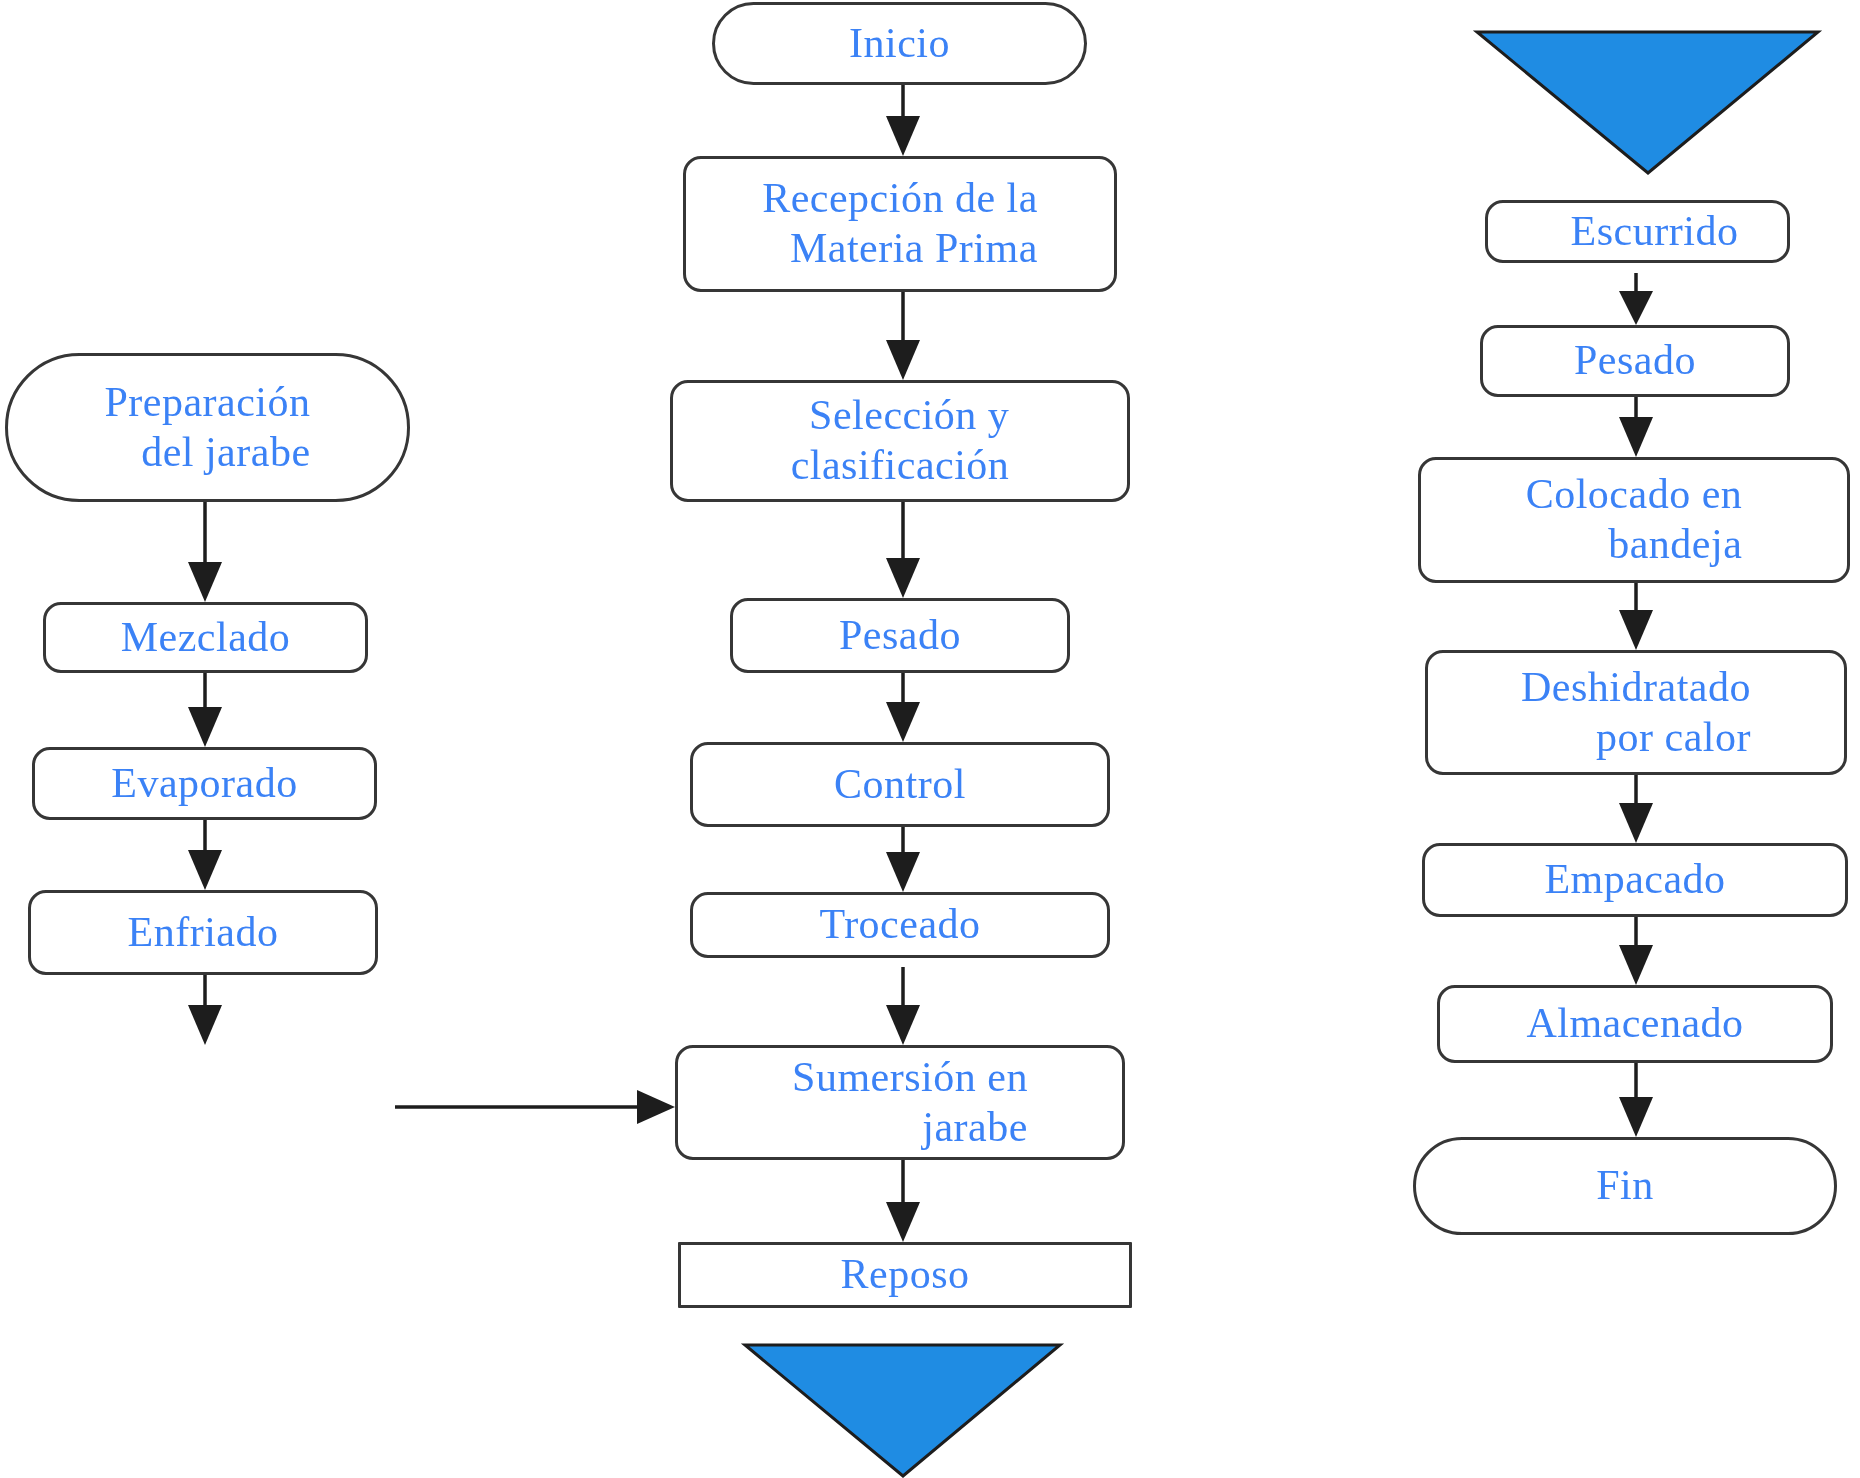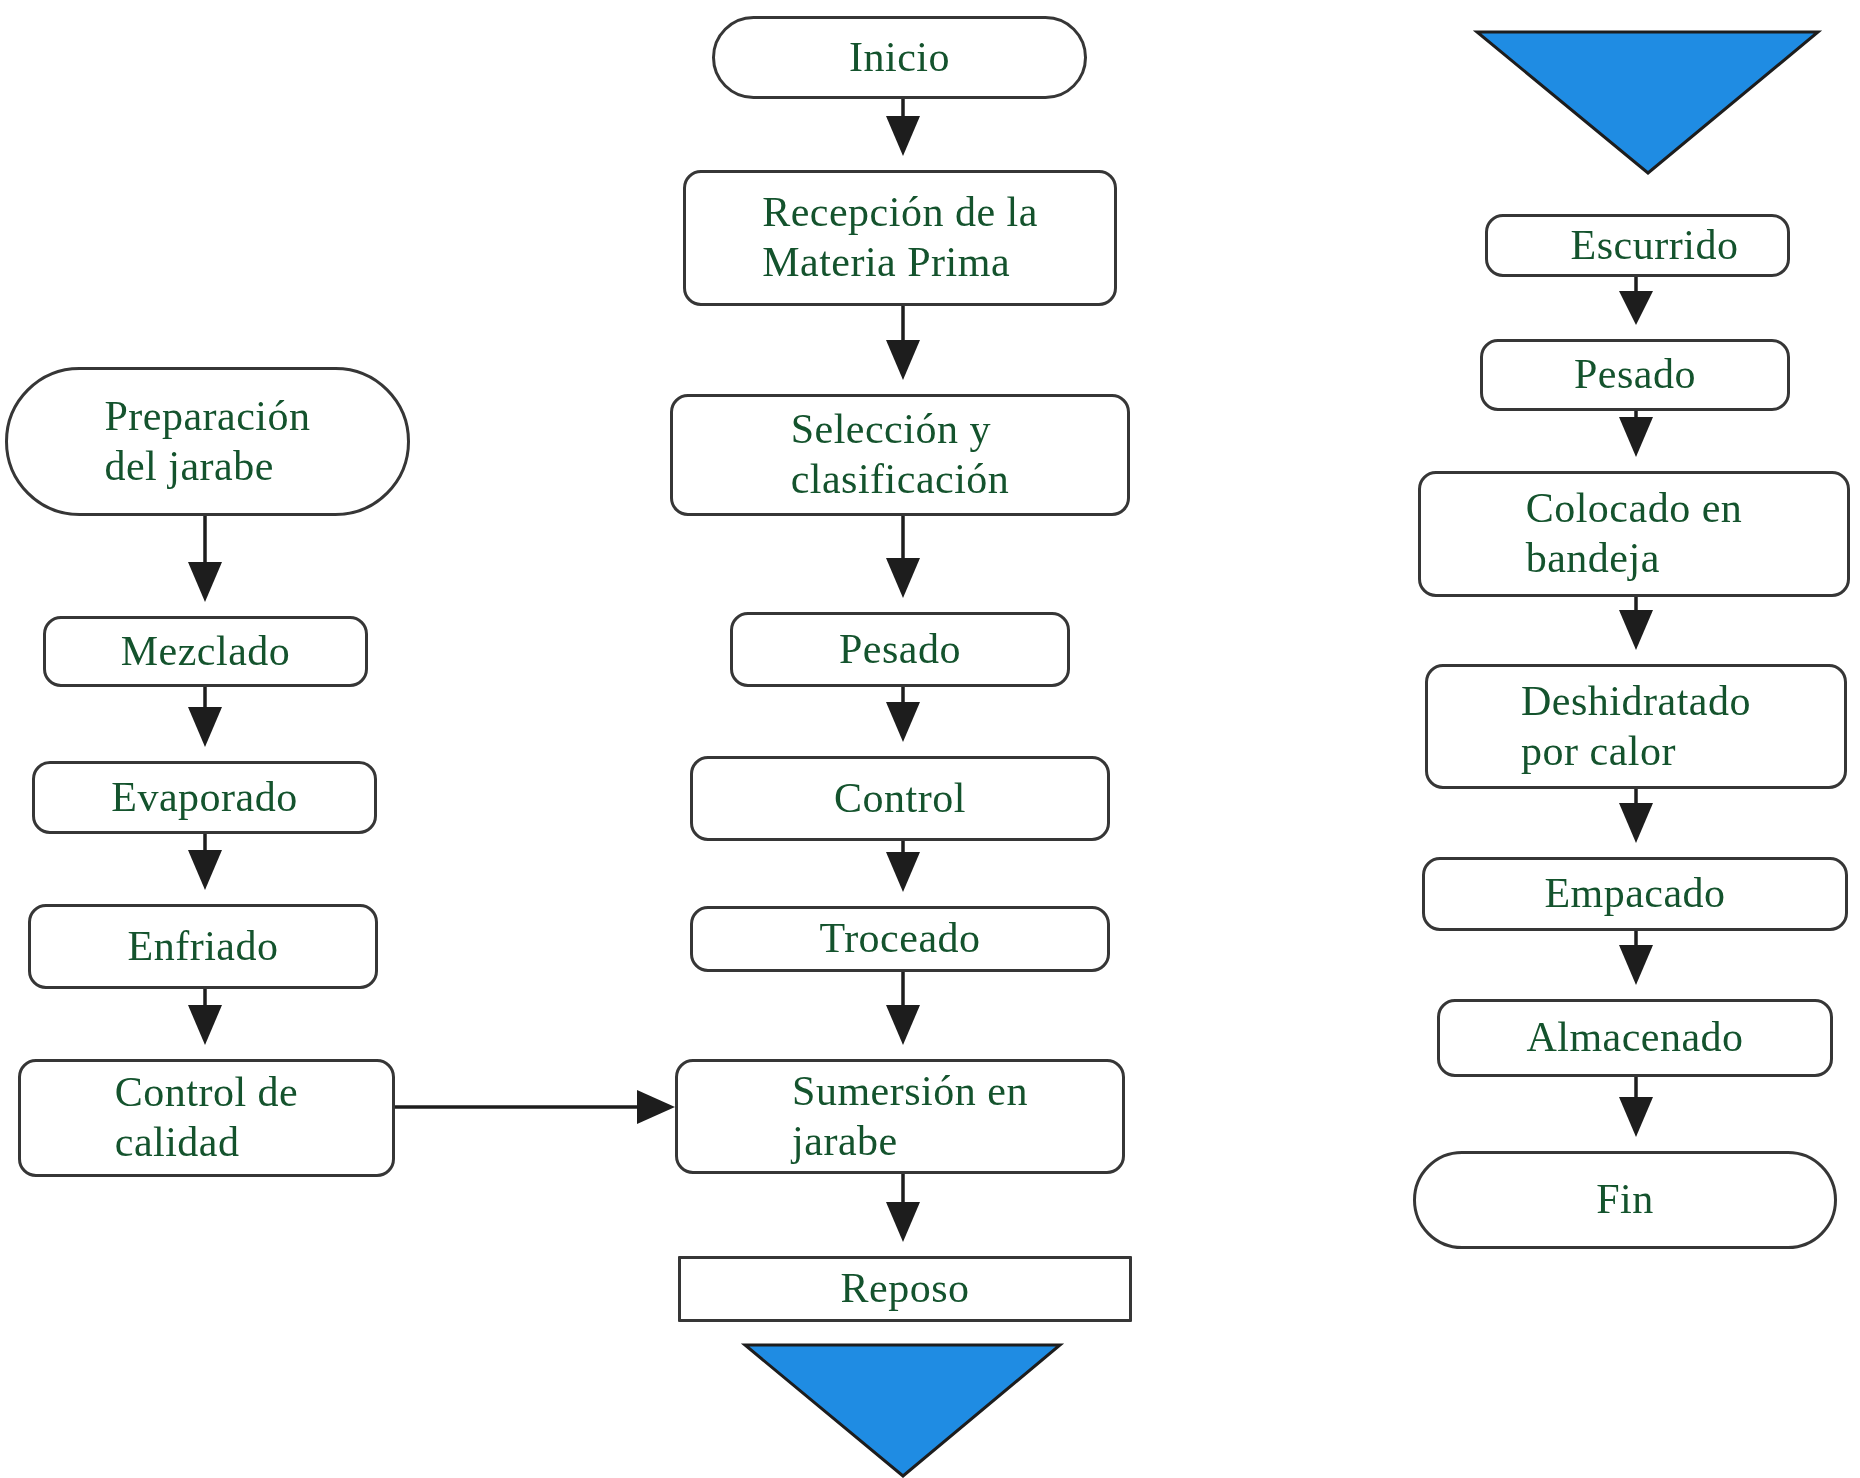--- a/index.html
+++ b/index.html
@@ -18,30 +18,29 @@
   .layer {
     position: absolute;
     left: 0;
     top: 0;
   }
   .node {
     position: absolute;
     box-sizing: border-box;
     background: #ffffff;
     border: 3px solid #363636;
-    color: #14532d;
+    color: #3b82f6;
     display: flex;
     align-items: center;
     justify-content: center;
-    text-align: left;
+    text-align: right;
     white-space: pre-line;
     font-size: 42px;
     line-height: 1.18;
     letter-spacing: 0.5px;
-    margin-top: 14px;
   }
   .process { border-radius: 18px; }
   .stadium { border-radius: 999px; }
   .edge-line { stroke: #1d1d1d; stroke-width: 3.5; fill: none; }
   .edge-head { fill: #1d1d1d; stroke: none; }
   .offpage { stroke: #1d1d1d; stroke-width: 3; }
 </style>
 </head>
 <body>
 
@@ -126,22 +125,20 @@
 
     <polygon class="offpage" points="745,1345 1060,1345 903,1476" fill="#1f8ce3"></polygon>
     <polygon class="offpage" points="1477,32 1818,32 1648,173" fill="#1f8ce3"></polygon>
   </svg>
 
   <div class="node stadium" style="left:5px; top:353px; width:405px; height:149px; border-radius:75px;">Preparación
 del jarabe</div>
   <div class="node process" style="left:43px; top:602px; width:325px; height:71px;">Mezclado</div>
   <div class="node process" style="left:28px; top:890px; width:350px; height:85px;">Enfriado</div>
   <div class="node process" style="left:32px; top:747px; width:345px; height:73px;">Evaporado</div>
-  <div class="node process" style="left:18px; top:1045px; width:377px; height:118px;">Control de
-calidad</div>
 
   <div class="node stadium" style="left:712px; top:2px; width:375px; height:83px;">Inicio</div>
   <div class="node process" style="left:683px; top:156px; width:434px; height:136px;">Recepción de la
 Materia Prima</div>
   <div class="node process" style="left:670px; top:380px; width:460px; height:122px;">Selección y
 clasificación</div>
   <div class="node process" style="left:730px; top:598px; width:340px; height:75px;">Pesado</div>
   <div class="node process" style="left:690px; top:742px; width:420px; height:85px;">Control</div>
   <div class="node process" style="left:690px; top:892px; width:420px; height:66px;">Troceado</div>
   <div class="node process" style="left:675px; top:1045px; width:450px; height:115px;padding-left:20px;">Sumersión en

